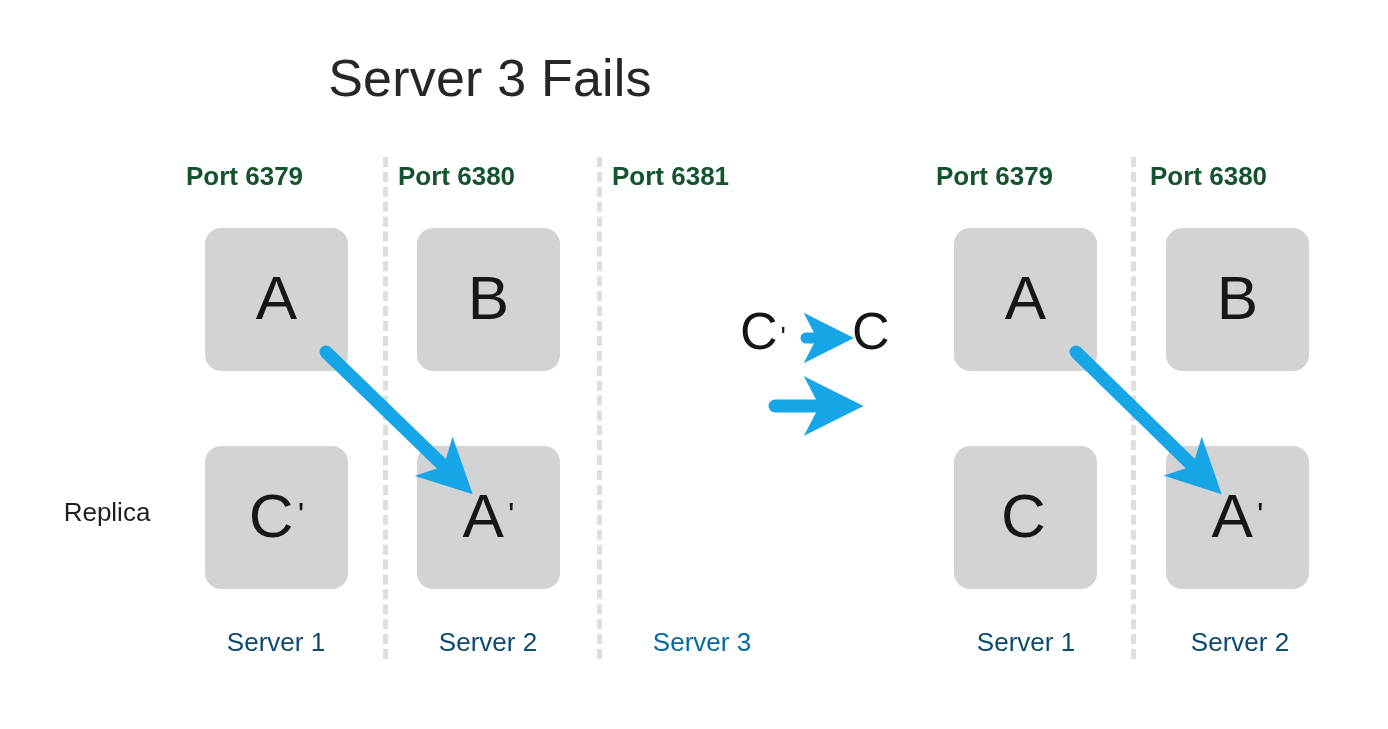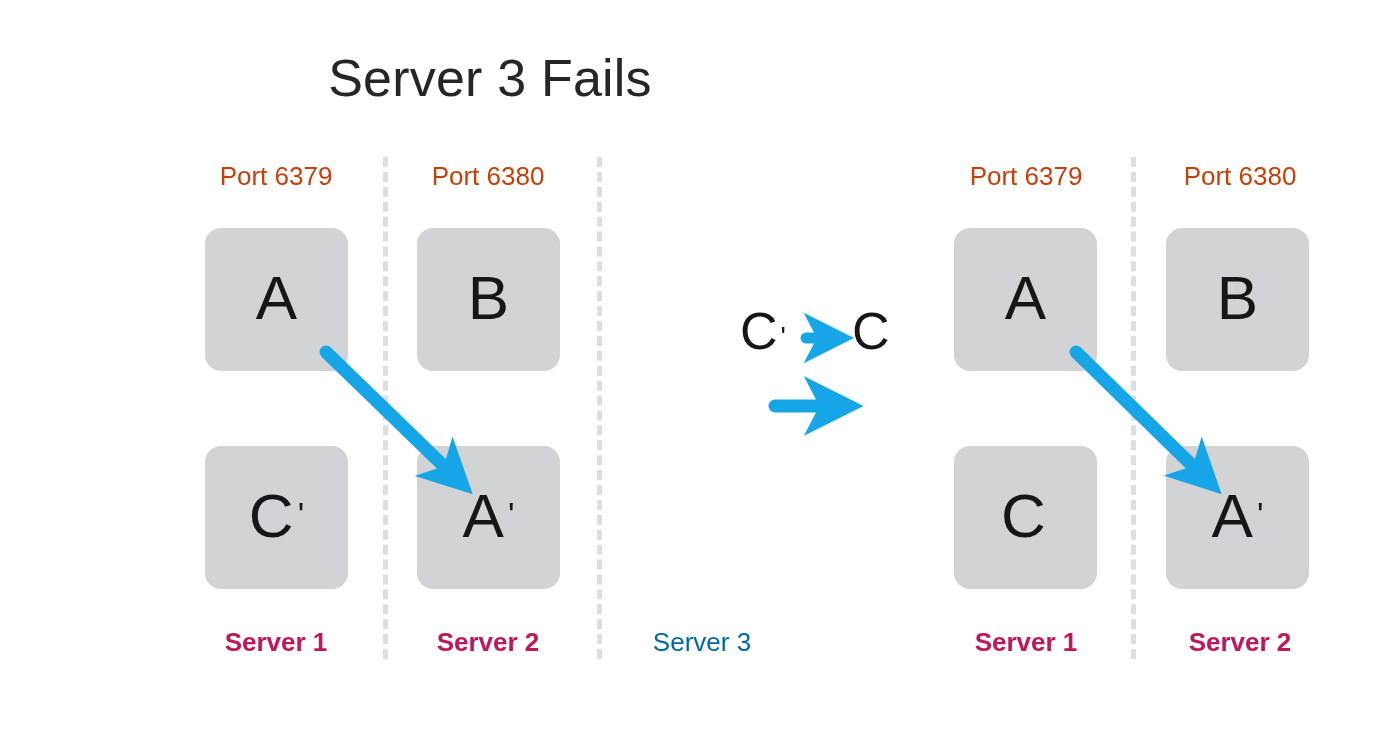--- a/index.html
+++ b/index.html
@@ -42,24 +42,23 @@
     width: 0;
     height: 502px;
     border-left: 5px dashed #dededf;
   }
 
   
   .port-label {
     position: absolute;
     top: 161px;
     width: 180px;
-    text-align: center;
     font-size: 26px;
-    font-weight: 400;
-    color: #c2410c;
+    font-weight: 700;
+    color: #14532d;
     white-space: nowrap;
   }
 
   
   .row-label {
     position: absolute;
     left: 22px;
     width: 170px;
     text-align: center;
     font-size: 26px;
@@ -100,22 +99,22 @@
     transform: translateY(-4px);
   }
 
   
   .server-label {
     position: absolute;
     top: 627px;
     width: 180px;
     text-align: center;
     font-size: 26px;
-    font-weight: 700;
-    color: #be185d;
+    font-weight: 400;
+    color: #0c4a6e;
     white-space: nowrap;
   }
   .server-label.failed {
     color: #0369a1;
     font-weight: 400;
   }
 
   
   .mid-from, .mid-to {
     position: absolute;
@@ -154,21 +153,23 @@
 <div id="stage">
 
   <div class="title">Server 3 Fails</div>
 
   <div class="divider" style="left:383px"></div>
   <div class="divider" style="left:597px"></div>
   <div class="divider" style="left:1131px"></div>
 
   <div class="port-label" style="left:186px">Port 6379</div>
   <div class="port-label" style="left:398px">Port 6380</div>
-
+  <div class="port-label" style="left:612px">Port 6381</div>
+
+  <div class="row-label replica">Replica</div>
 
   <div class="node" style="left:205px; top:228px">
     <span class="glyph">A</span>
   </div>
   <div class="node" style="left:417px; top:228px">
     <span class="glyph">B</span>
   </div>
 
   <div class="node" style="left:205px; top:446px">
     <span class="glyph">C</span>

